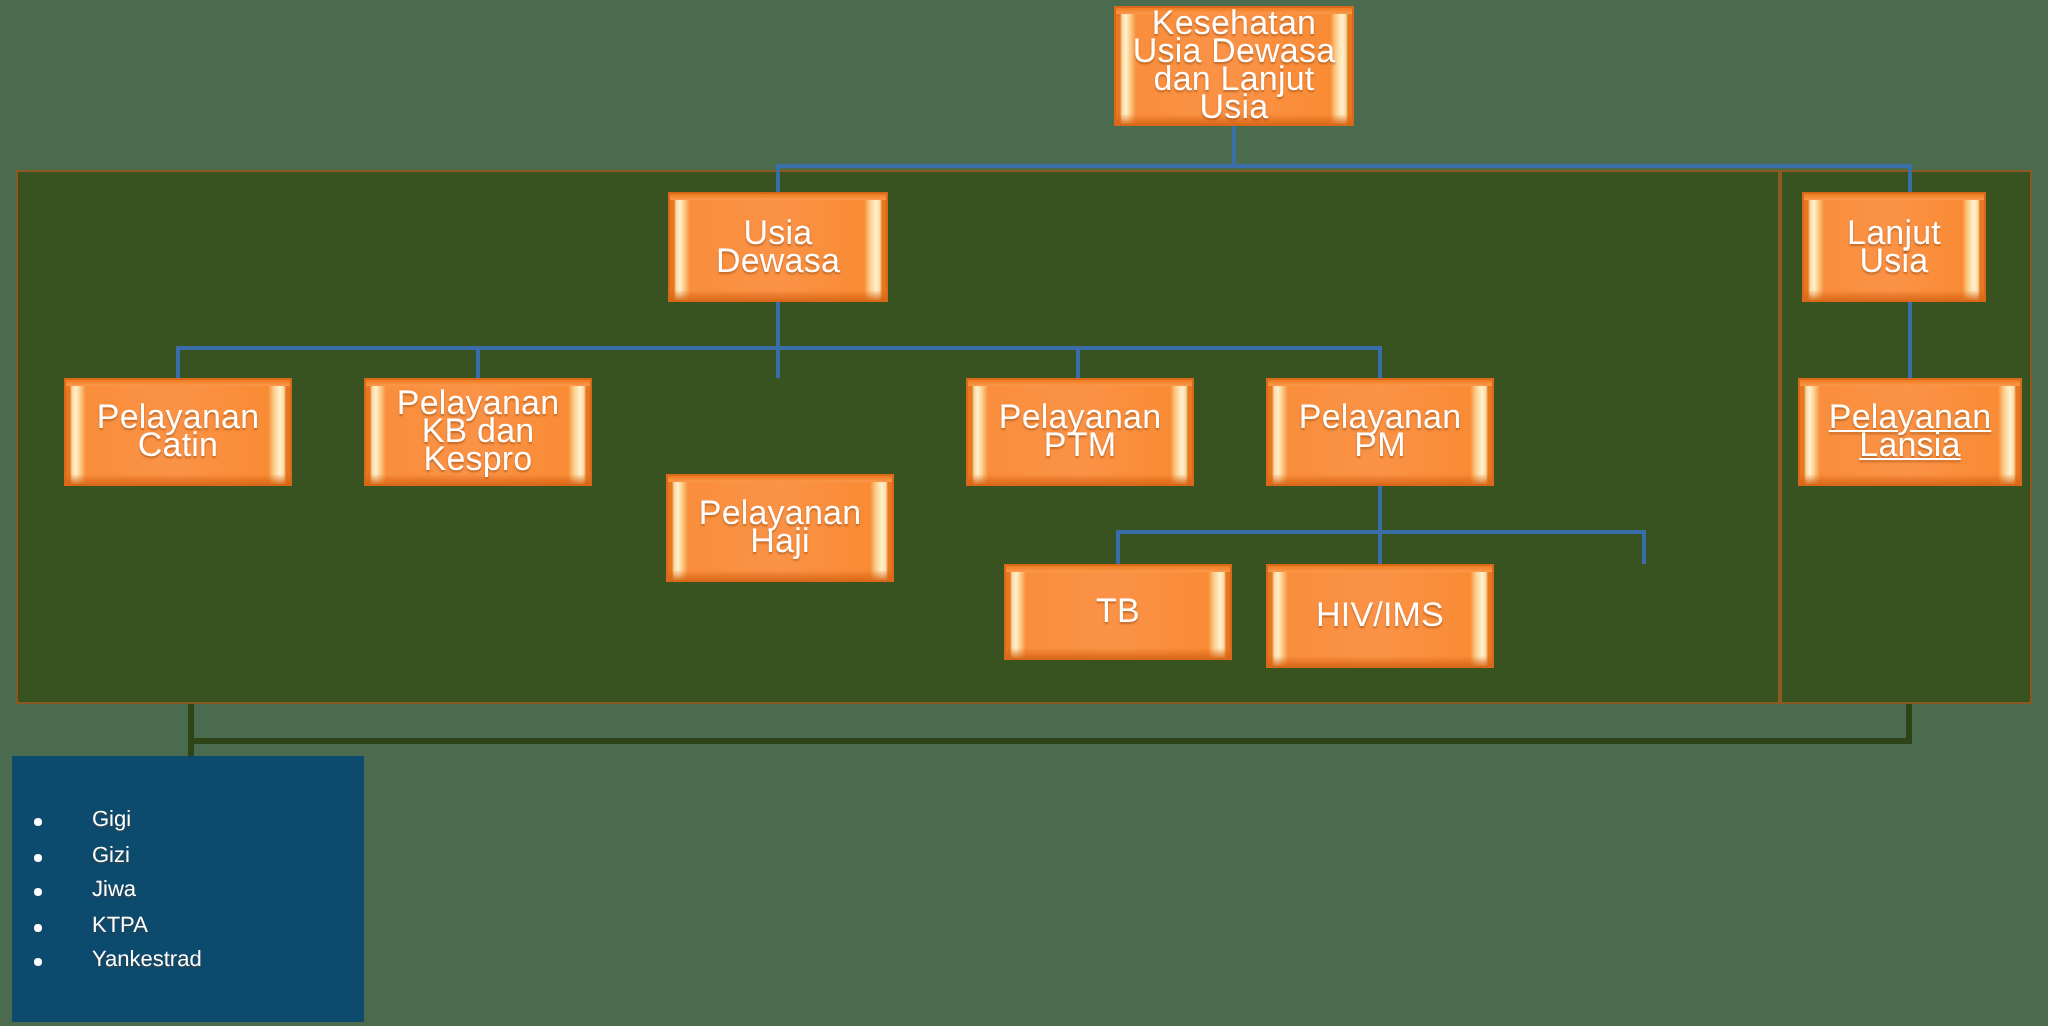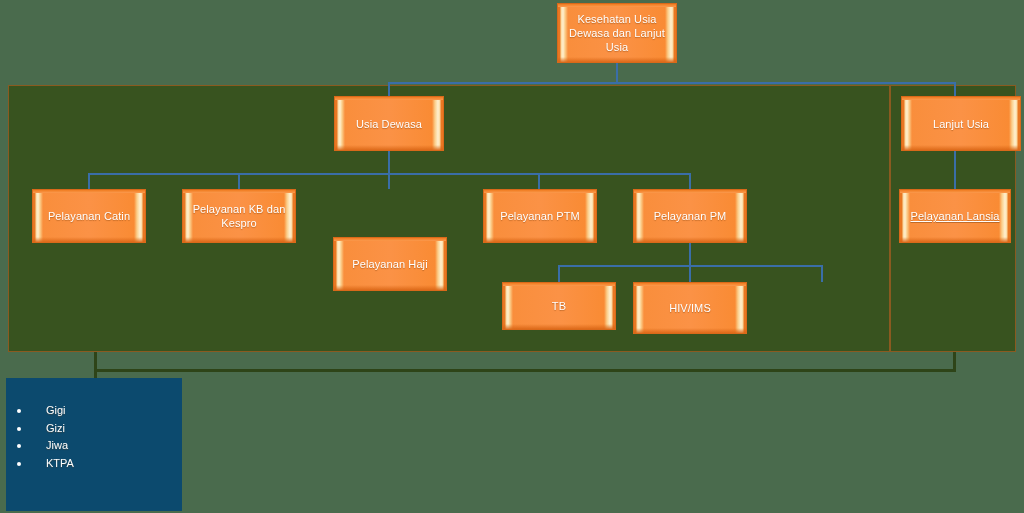--- a/index.html
+++ b/index.html
@@ -60,21 +60,21 @@
         #fb9246 50%,
         #f98b34 calc(100% - 11px),
         #fbcf8c calc(100% - 8px), #fff0cf calc(100% - 5px), #fbd9a0 calc(100% - 3px),
         #e87722 calc(100% - 2px), #e87722 100%);
     border: 1px solid #d9691a;
     display: flex;
     align-items: center;
     justify-content: center;
     text-align: center;
     color: #ffffff;
-    font-size: 11px;
+    font-size: 17px;
     line-height: 14px;
     letter-spacing: 0.1px;
     text-shadow: 0 1px 1px rgba(120,60,10,0.45);
     padding: 0 5px;
     overflow: hidden;
   }
   .node::before {
     content: "";
     position: absolute;
     left: 0; right: 0; top: 0;
@@ -165,21 +165,21 @@
   <div class="conn-dark conn-dark-v" style="left:94px;  top:352px; height:28px;"></div>
 
   <div class="node" style="left:557px; top:3px; width:120px; height:60px;">
     <span>Kesehatan Usia Dewasa dan Lanjut Usia</span>
   </div>
 
   <div class="node" style="left:334px; top:96px; width:110px; height:55px;">
     <span>Usia Dewasa</span>
   </div>
 
-  <div class="node" style="left:901px; top:96px; width:120px; height:55px;">
+  <div class="node" style="left:901px; top:96px; width:92px; height:55px;">
     <span>Lanjut Usia</span>
   </div>
 
   <div class="node" style="left:32px; top:189px; width:114px; height:54px;">
     <span>Pelayanan Catin</span>
   </div>
 
   <div class="node" style="left:182px; top:189px; width:114px; height:54px;">
     <span>Pelayanan KB dan Kespro</span>
   </div>
@@ -208,16 +208,17 @@
     <span>HIV/IMS</span>
   </div>
 
 
   <div class="listbox">
     <ul>
       <li>Gigi</li>
       <li>Gizi</li>
       <li>Jiwa</li>
       <li>KTPA</li>
+      <li>Yankestrad</li>
     </ul>
   </div>
 
 </div>
 
 </body></html>

